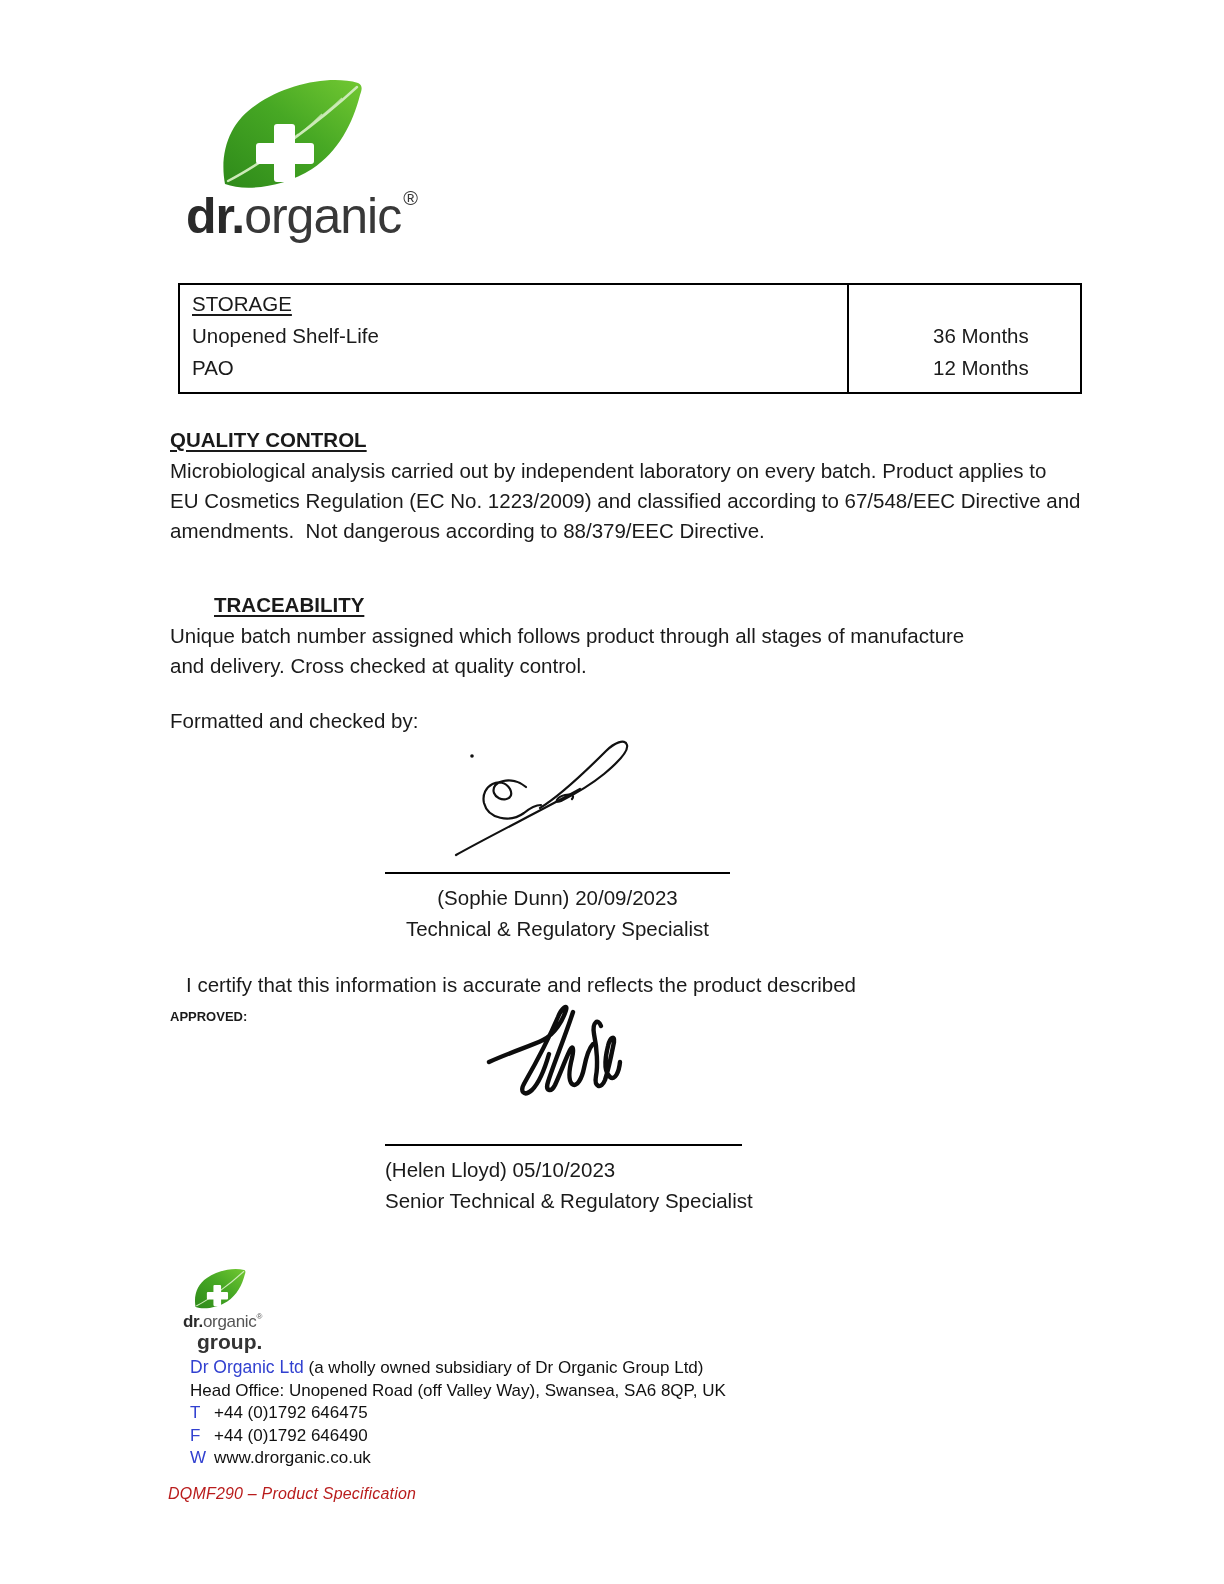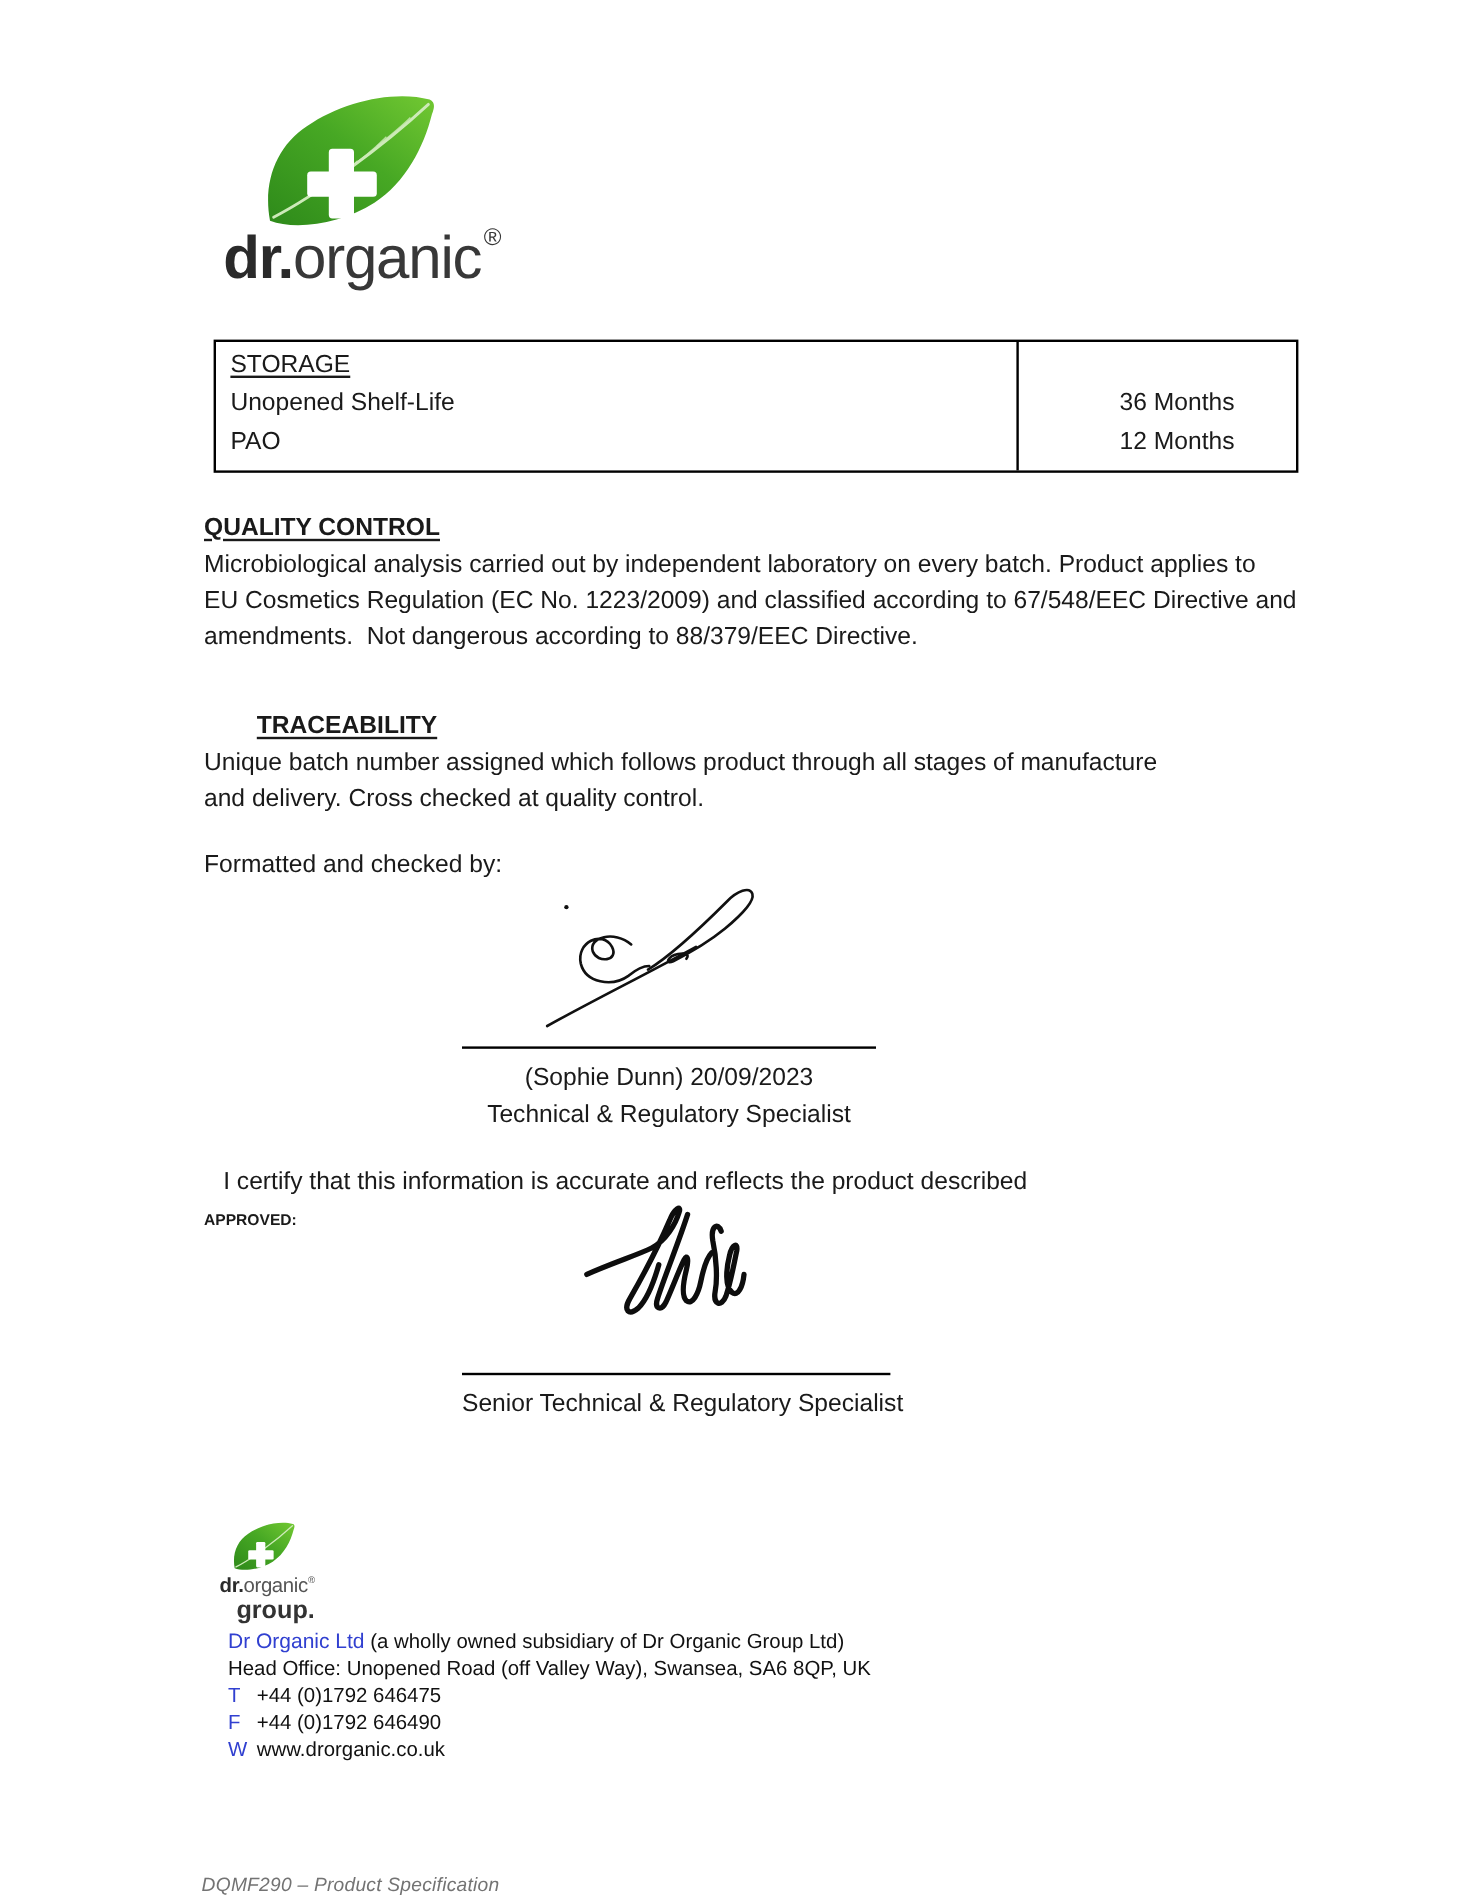--- a/index.html
+++ b/index.html
@@ -53,21 +53,21 @@
   .flogo-brand{margin-top:-2px;font-size:17px;letter-spacing:-0.3px;line-height:18px;white-space:nowrap;}
   .flogo-brand .brand-bold{font-weight:800;color:#2a2a2a;}
   .flogo-brand .brand-light{font-weight:400;color:#555;}
   .flogo-reg{font-size:8px;vertical-align:8px;color:#555;}
   .flogo-group{margin-left:14px;font-size:21px;font-weight:800;color:#333;line-height:21px;}
   .contact{position:absolute;left:190px;top:1356px;font-size:17px;line-height:22.5px;color:#111;}
   .accent{color:#3140d0;}
   .company-name{font-size:17.5px;}
   .company-suffix{font-size:17px;}
   .contact-label{display:inline-block;width:24px;}
-  .doc-ref{position:absolute;left:168px;top:1563px;font-size:16px;font-style:italic;color:#737373;letter-spacing:0.2px;}
+  .doc-ref{position:absolute;left:168px;top:1485px;font-size:16px;font-style:italic;color:#b91c1c;letter-spacing:0.2px;}
 </style>
 </head>
 <body>
 
 <div class="page">
 
   <div class="logo-main">
     <svg width="148" height="114" viewBox="0 0 148 114">
       <defs>
         <linearGradient id="leafGradMain" x1="0" y1="1" x2="1" y2="0">
@@ -137,20 +137,21 @@
   <svg class="sig2-svg" width="140" height="108" viewBox="0 0 140 108">
     <g fill="none" stroke="#0d0d0d" stroke-width="4.4" stroke-linecap="round" stroke-linejoin="round">
       <path d="M6,62 C28,52 48,46 60,40 C72,34 80,20 83,10 C85,4 79,7 75,17 C66,38 50,68 42,82 C36,92 41,97 49,90 C56,83 62,68 66,54"></path>
       <path d="M90,12 C83,34 70,66 65,82 C62,91 68,93 72,85 C77,74 83,58 87,50 C90,44 91,50 89,58 C86,70 85,80 89,84 C94,88 99,78 101,68 C103,58 106,48 110,44"></path>
       <path d="M118,26 C115,18 109,22 111,34 C114,48 115,66 113,76 C111,87 118,90 122,80 C126,68 129,52 131,42 C132,35 127,37 125,46 C122,58 121,72 127,77 C132,81 136,72 137,62"></path>
     </g>
   </svg>
 
   <div class="sig-block sig-block-2">
     <div class="sig-rule sig-rule-2"></div>
+    <div>(Helen Lloyd) 05/10/2023</div>
     <div>Senior Technical &amp; Regulatory Specialist</div>
   </div>
 
   <div class="footer-logo">
     <svg width="54" height="42" viewBox="0 0 148 114">
       <defs>
         <linearGradient id="leafGradSmall" x1="0" y1="1" x2="1" y2="0">
           <stop offset="0" stop-color="#2e8a1a"></stop>
           <stop offset="0.55" stop-color="#47a824"></stop>
           <stop offset="1" stop-color="#72c832"></stop>

